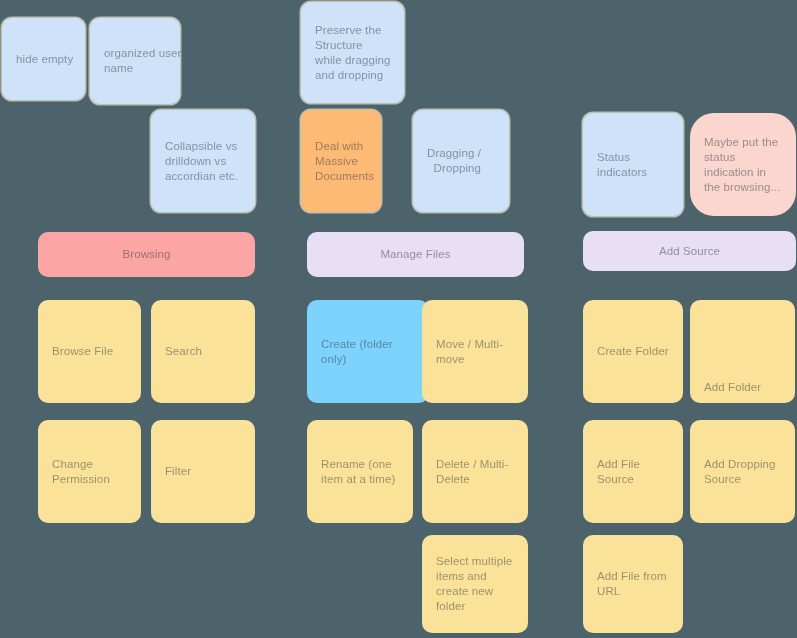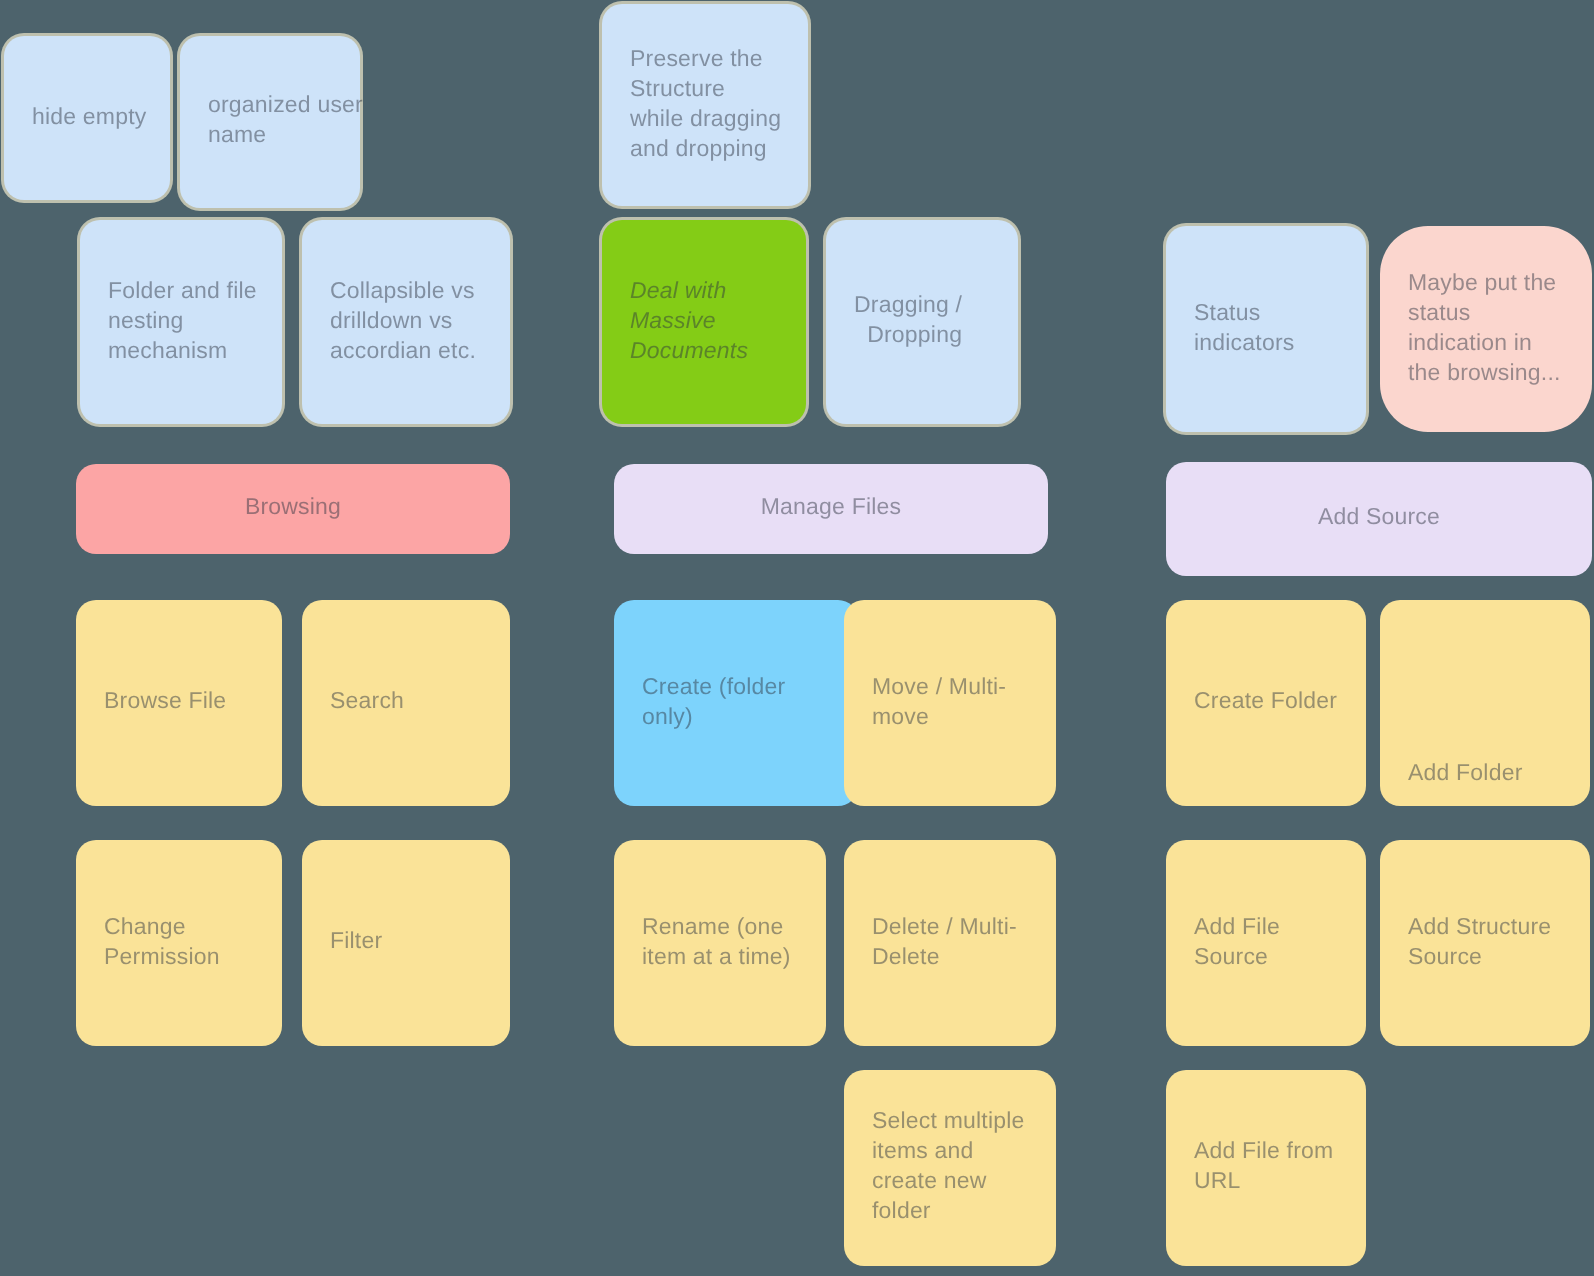--- a/index.html
+++ b/index.html
@@ -38,25 +38,20 @@
 <body>
 
 <div class="board" style="background: rgb(77, 99, 108); color: rgba(45, 52, 64, 0.47);">
     <div class="note r-idea c-blue" style="left: 2px; top: 18px; width: 83px; height: 82px; background: rgb(206, 227, 249); box-shadow: rgba(250, 243, 210, 0.65) 0px 0px 0px 1.5px;">
     <span class="note-text">hide empty</span>
   </div>
     <div class="note r-idea c-blue" style="left: 90px; top: 18px; width: 90px; height: 86px; background: rgb(206, 227, 249); box-shadow: rgba(250, 243, 210, 0.65) 0px 0px 0px 1.5px;">
     <span class="note-text">organized user
 name</span>
   </div>
-    <div class="note r-idea c-blue" style="left: 40px; top: 110px; width: 101px; height: 102px; background: rgb(206, 227, 249); box-shadow: rgba(250, 243, 210, 0.65) 0px 0px 0px 1.5px;">
-    <span class="note-text">Folder and file
-nesting
-mechanism</span>
-  </div>
     <div class="note r-idea c-blue" style="left: 151px; top: 110px; width: 104px; height: 102px; background: rgb(206, 227, 249); box-shadow: rgba(250, 243, 210, 0.65) 0px 0px 0px 1.5px;">
     <span class="note-text">Collapsible vs
 drilldown vs
 accordian etc.</span>
   </div>
     <div class="note r-header c-purple" style="left: 38px; top: 232px; width: 217px; height: 45px; background: #fca5a5;">
     <span class="note-text">Browsing</span>
   </div>
     <div class="note r-task c-yellow" style="left: 38px; top: 300px; width: 103px; height: 103px; background: rgb(250, 227, 152);">
     <span class="note-text">Browse File</span>
@@ -70,21 +65,21 @@
   </div>
     <div class="note r-task c-yellow" style="left: 151px; top: 420px; width: 104px; height: 103px; background: rgb(250, 227, 152);">
     <span class="note-text">Filter</span>
   </div>
     <div class="note r-idea c-blue" style="left: 301px; top: 2px; width: 103px; height: 101px; background: rgb(206, 227, 249); box-shadow: rgba(250, 243, 210, 0.65) 0px 0px 0px 1.5px;">
     <span class="note-text">Preserve the
 Structure
 while dragging
 and dropping</span>
   </div>
-    <div class="note r-idea c-blue" style="left: 301px; top: 110px; width: 102px; height: 102px; background: #84cc16; box-shadow: rgba(250, 243, 210, 0.65) 0px 0px 0px 1.5px; font-style: italic;">
+    <div class="note r-idea c-blue" style="left: 301px; top: 110px; width: 80px; height: 102px; background: #fdba74; box-shadow: rgba(250, 243, 210, 0.65) 0px 0px 0px 1.5px;">
     <span class="note-text">Deal with
 Massive
 Documents</span>
   </div>
     <div class="note r-idea c-blue" style="left: 413px; top: 110px; width: 96px; height: 102px; background: rgb(206, 227, 249); box-shadow: rgba(250, 243, 210, 0.65) 0px 0px 0px 1.5px; text-align: right;">
     <span class="note-text">Dragging /
 Dropping</span>
   </div>
     <div class="note r-header c-purple" style="left: 307px; top: 232px; width: 217px; height: 45px; background: rgb(232, 222, 246);">
     <span class="note-text">Manage Files</span>
@@ -114,34 +109,34 @@
     <div class="note r-idea c-blue" style="left: 583px; top: 113px; width: 100px; height: 103px; background: rgb(206, 227, 249); box-shadow: rgba(250, 243, 210, 0.65) 0px 0px 0px 1.5px;">
     <span class="note-text">Status
 indicators</span>
   </div>
     <div class="note r-idea c-pink" style="left: 690px; top: 113px; width: 106px; height: 103px; background: rgb(251, 214, 206); border-radius: 24px;">
     <span class="note-text">Maybe put the
 status
 indication in
 the browsing...</span>
   </div>
-    <div class="note r-header c-purple" style="left: 583px; top: 231px; width: 213px; height: 57px; background: rgb(232, 222, 246);">
+    <div class="note r-header c-purple" style="left: 583px; top: 231px; width: 213px; height: 40px; background: rgb(232, 222, 246);">
     <span class="note-text">Add Source</span>
   </div>
     <div class="note r-task c-yellow" style="left: 583px; top: 300px; width: 100px; height: 103px; background: rgb(250, 227, 152);">
     <span class="note-text">Create Folder</span>
   </div>
     <div class="note r-task c-yellow" style="left: 690px; top: 300px; width: 105px; height: 103px; background: rgb(250, 227, 152); align-items: flex-end;">
     <span class="note-text">Add Folder</span>
   </div>
     <div class="note r-task c-yellow" style="left: 583px; top: 420px; width: 100px; height: 103px; background: rgb(250, 227, 152);">
     <span class="note-text">Add File
 Source</span>
   </div>
     <div class="note r-task c-yellow" style="left: 690px; top: 420px; width: 105px; height: 103px; background: rgb(250, 227, 152);">
-    <span class="note-text">Add Structure
+    <span class="note-text">Add Dropping
 Source</span>
   </div>
     <div class="note r-task c-yellow" style="left: 583px; top: 535px; width: 100px; height: 98px; background: rgb(250, 227, 152);">
     <span class="note-text">Add File from
 URL</span>
   </div>
   </div>
 
 </body></html>

